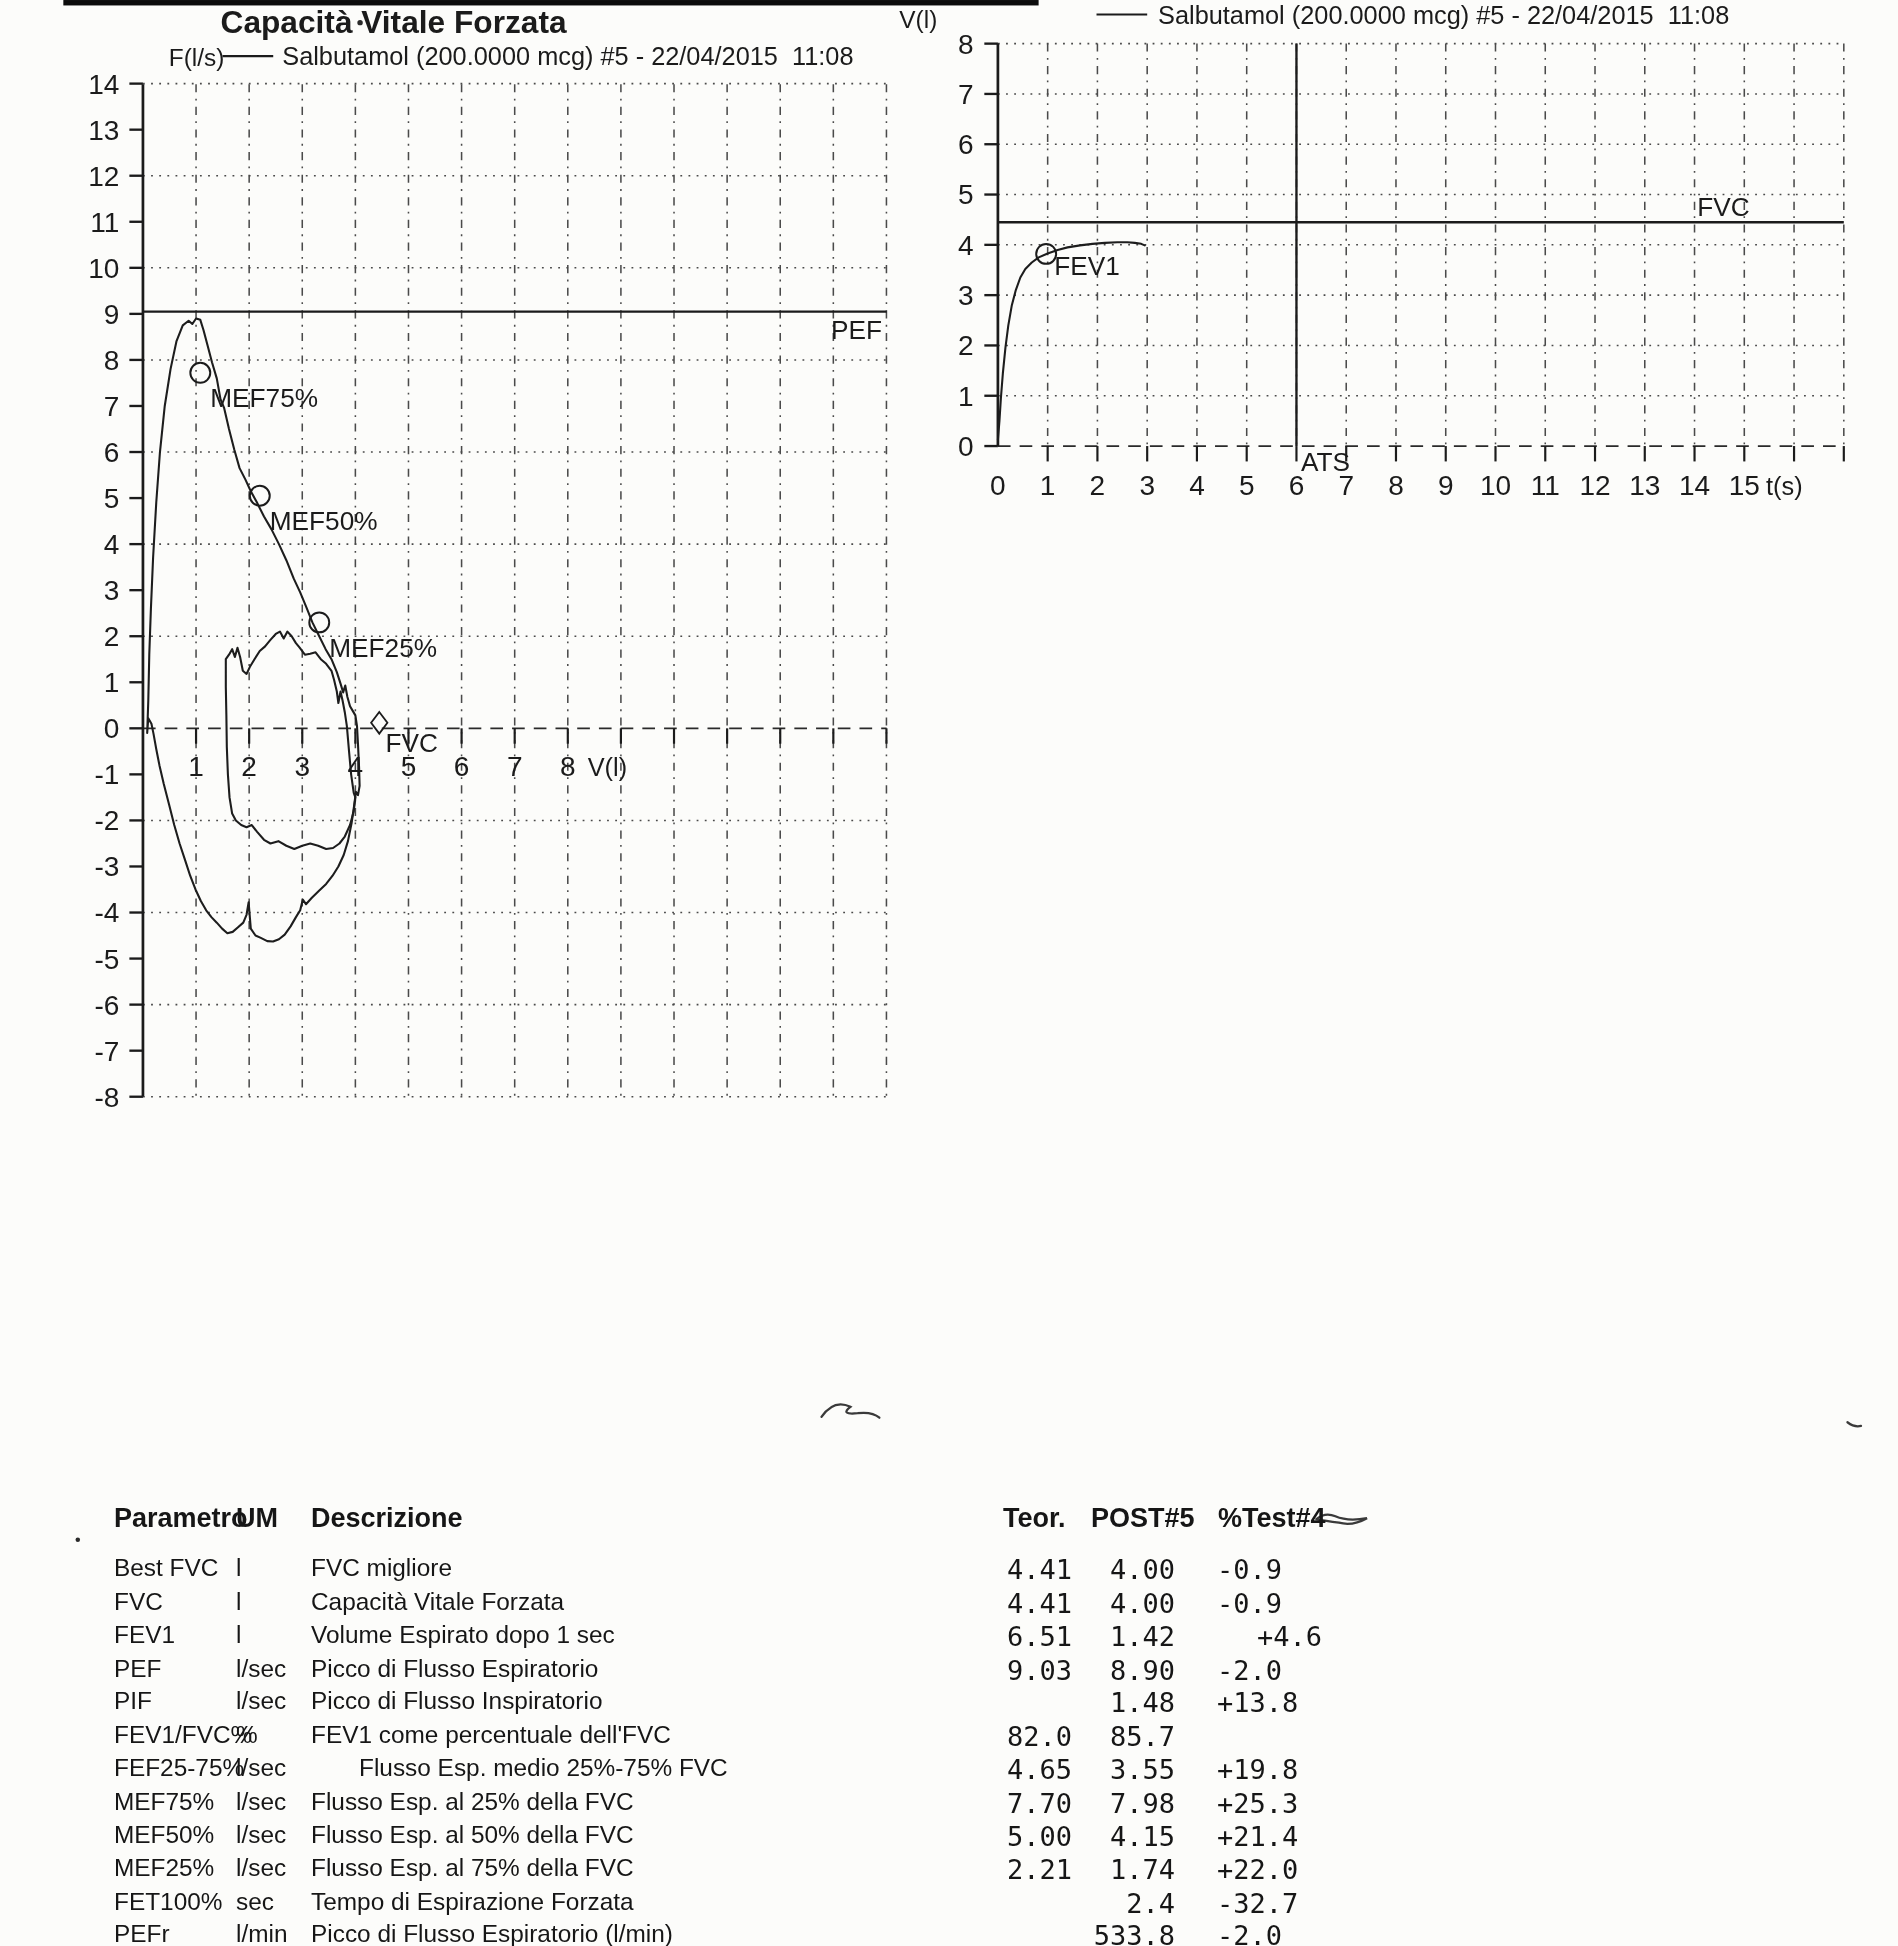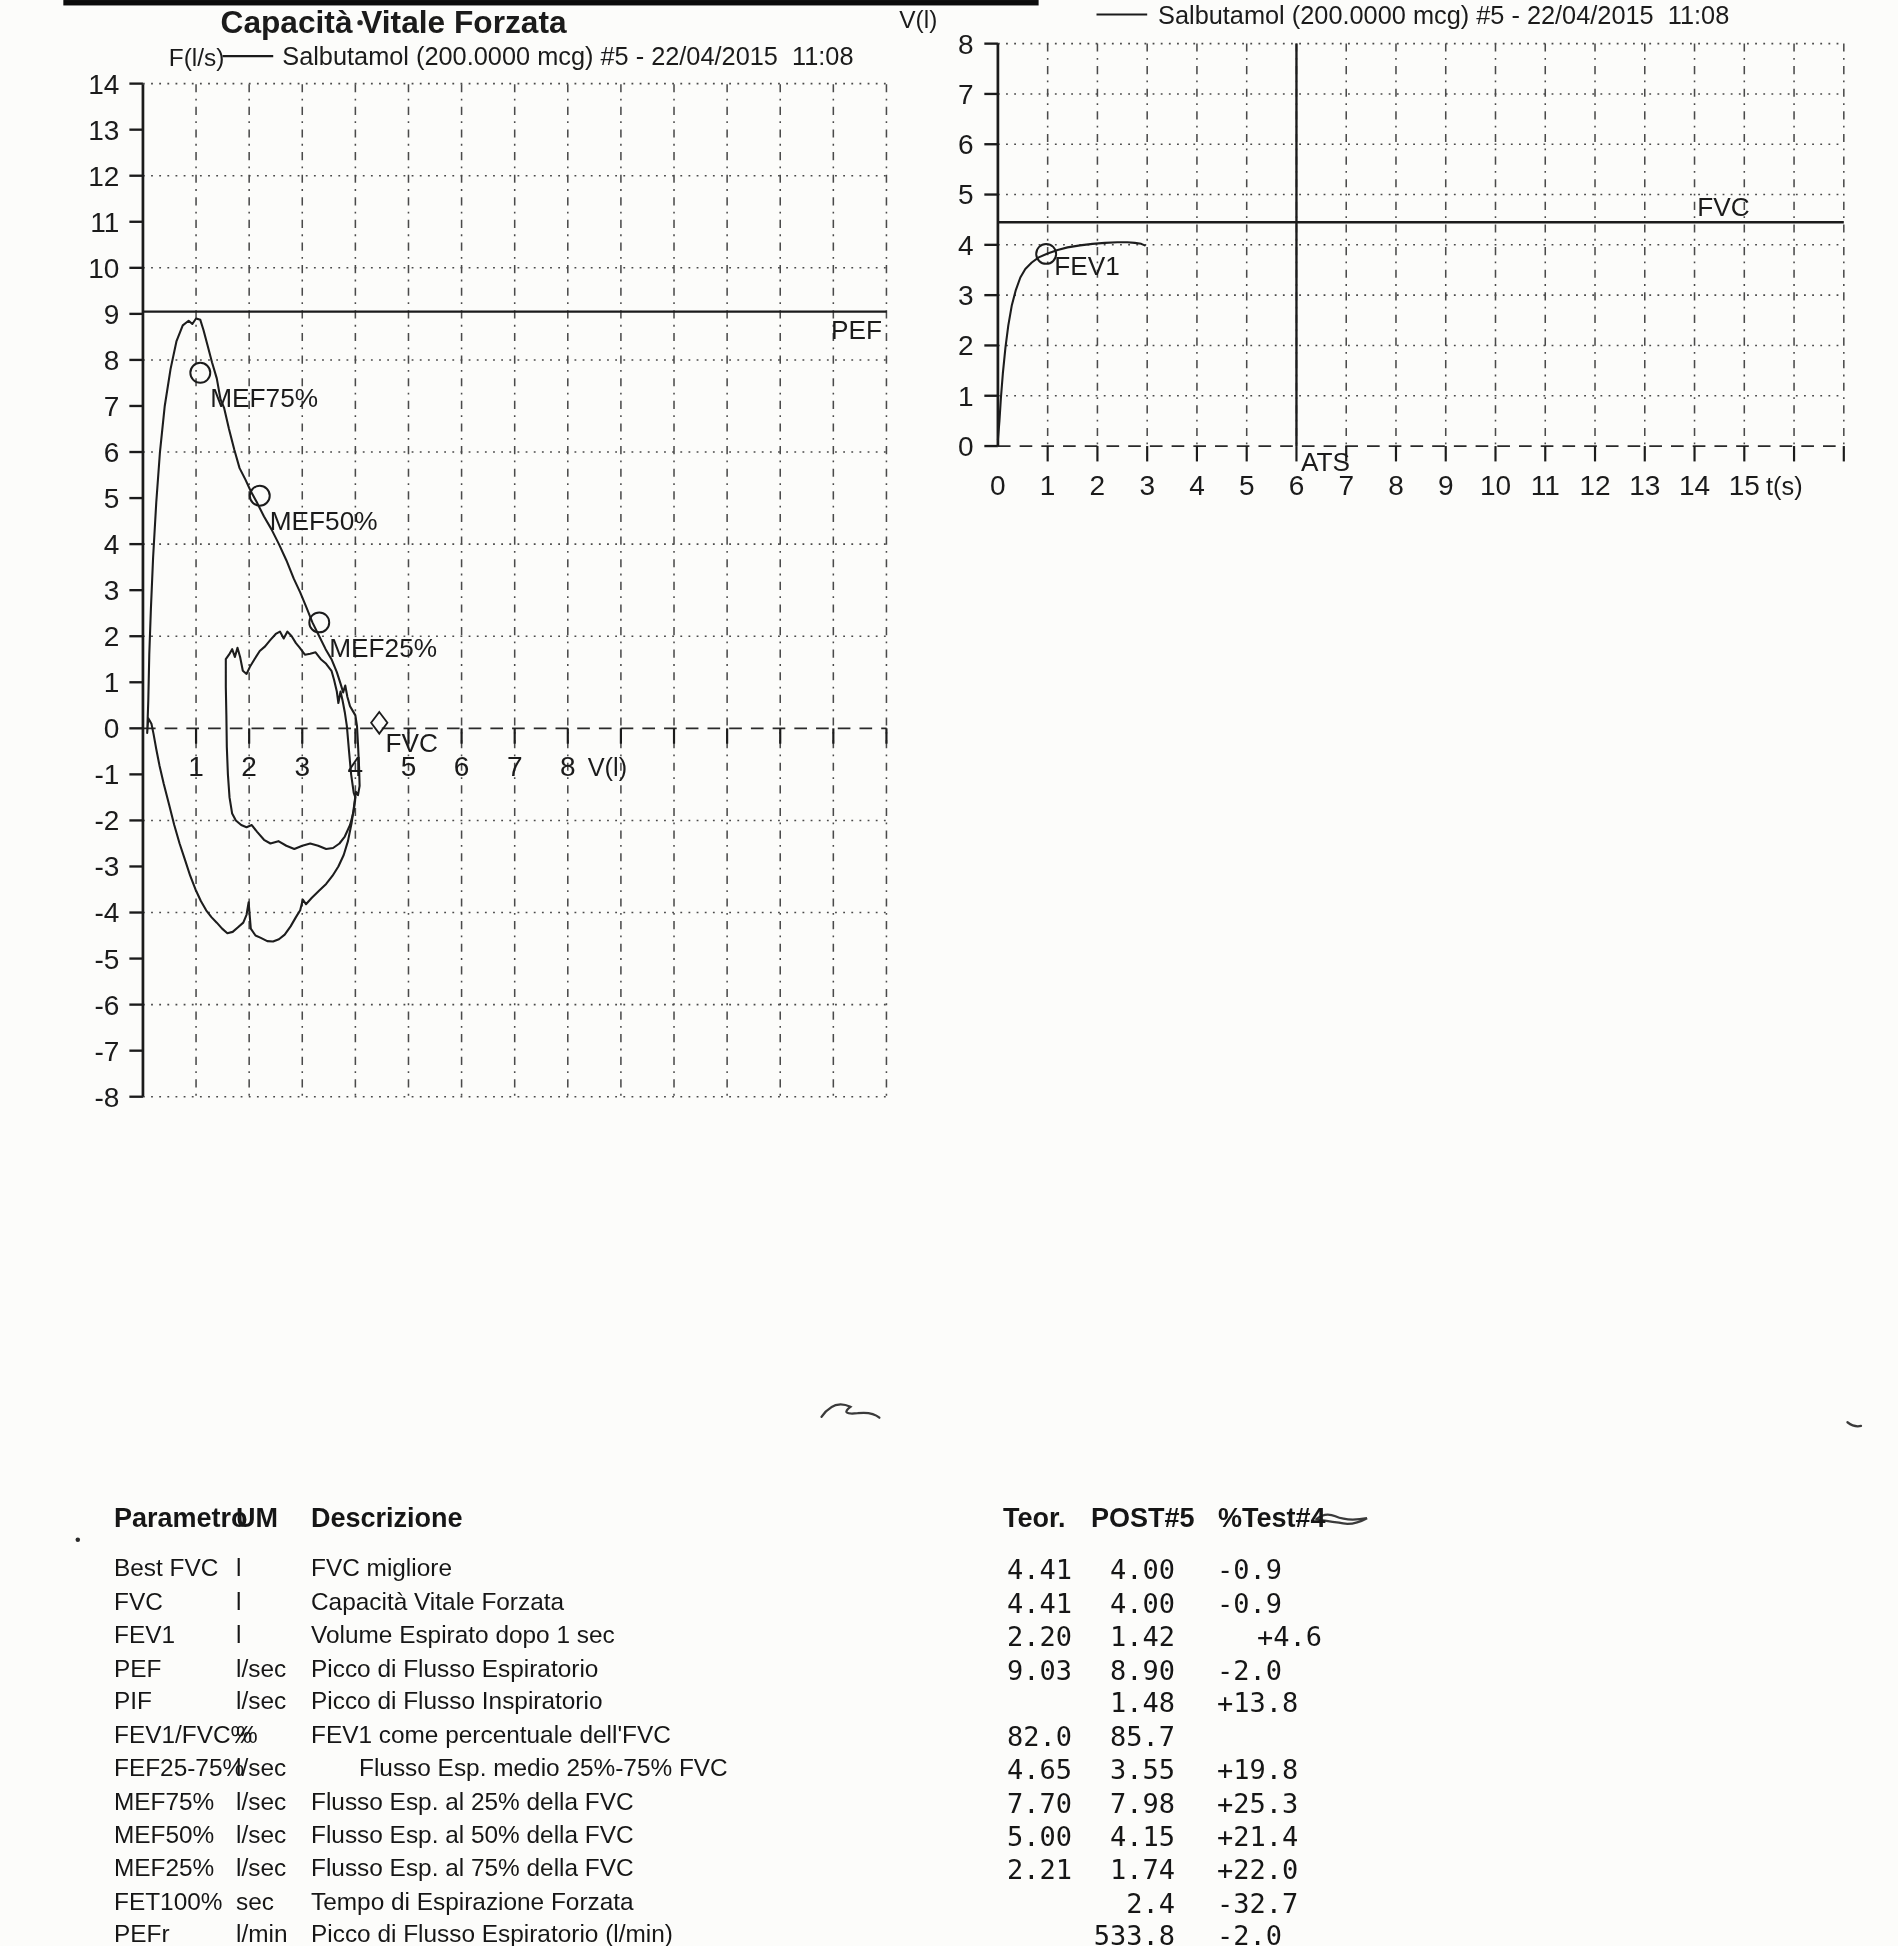--- a/index.html
+++ b/index.html
@@ -259,21 +259,21 @@
         <div class="cell pcell" style="left:224px;top:1588px;">l</div>
         <div class="cell pcell" style="left:299px;top:1588px;">Capacità Vitale Forzata</div>
         <div class="cell ncell num-right" style="left:941px;width:119px;top:1588px;">4.41</div>
         <div class="cell ncell num-right" style="left:1045px;width:118px;top:1588px;">4.00</div>
         <div class="cell ncell" style="left:1205px;top:1588px;">-0.9</div>
       </div>
       <div>
         <div class="cell pcell" style="left:102px;top:1621px;">FEV1</div>
         <div class="cell pcell" style="left:224px;top:1621px;">l</div>
         <div class="cell pcell" style="left:299px;top:1621px;">Volume Espirato dopo 1 sec</div>
-        <div class="cell ncell num-right" style="left:941px;width:119px;top:1621px;">2.20</div>
+        <div class="cell ncell num-right" style="left:941px;width:119px;top:1621px;">6.51</div>
         <div class="cell ncell num-right" style="left:1045px;width:118px;top:1621px;">1.42</div>
         <div class="cell ncell" style="left:1205px;top:1621px;margin-left:40px;">+4.6</div>
       </div>
       <div>
         <div class="cell pcell" style="left:102px;top:1655px;">PEF</div>
         <div class="cell pcell" style="left:224px;top:1655px;">l/sec</div>
         <div class="cell pcell" style="left:299px;top:1655px;">Picco di Flusso Espiratorio</div>
         <div class="cell ncell num-right" style="left:941px;width:119px;top:1655px;">9.03</div>
         <div class="cell ncell num-right" style="left:1045px;width:118px;top:1655px;">8.90</div>
         <div class="cell ncell" style="left:1205px;top:1655px;">-2.0</div>

